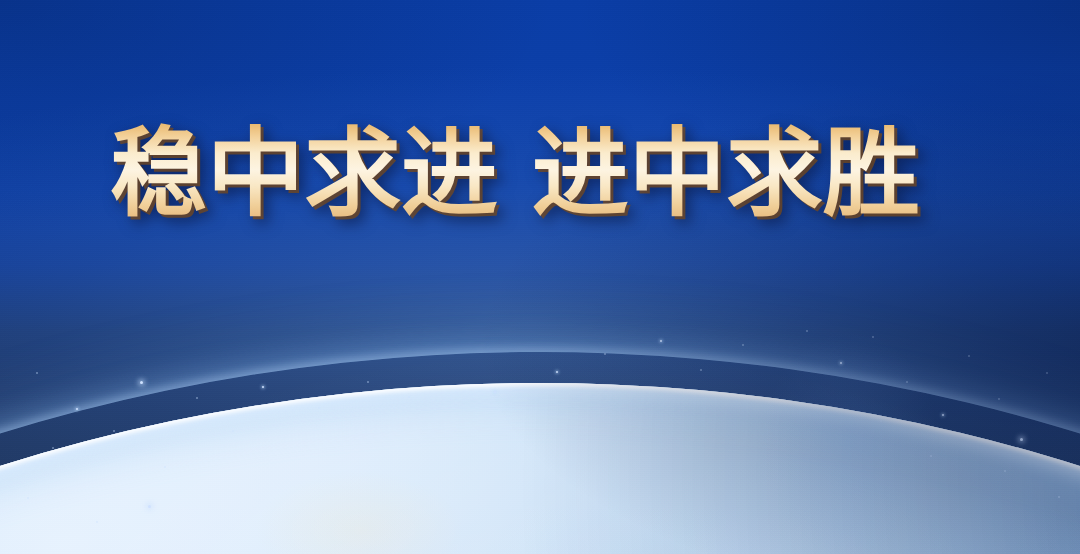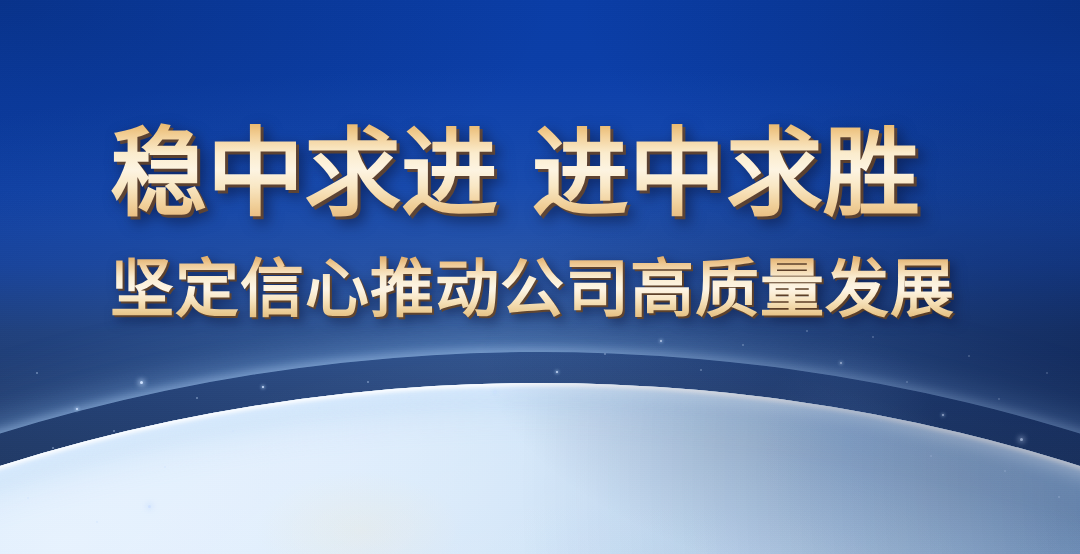--- a/index.html
+++ b/index.html
@@ -275,16 +275,15 @@
     <i style="left:1058px;top:496px;" class="dim"></i>
     <i style="left:930px; top:455px;" class="dim"></i>
     <i style="left:880px; top:420px;" class="dim"></i>
   </div>
 
   <div class="layer sky-vig"></div>
   <div class="layer sky-noise"></div>
 
   <div id="copy">
     <div class="headline">稳中求进  进中求胜</div>
-    <div class="subhead">坚定信心推动公司高质量发展</div>
   </div>
 
 </div>
 
 </body></html>

